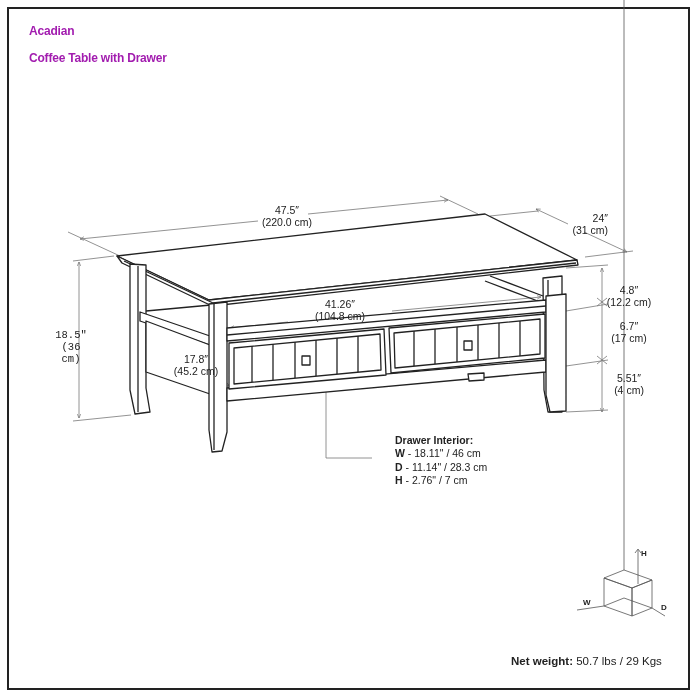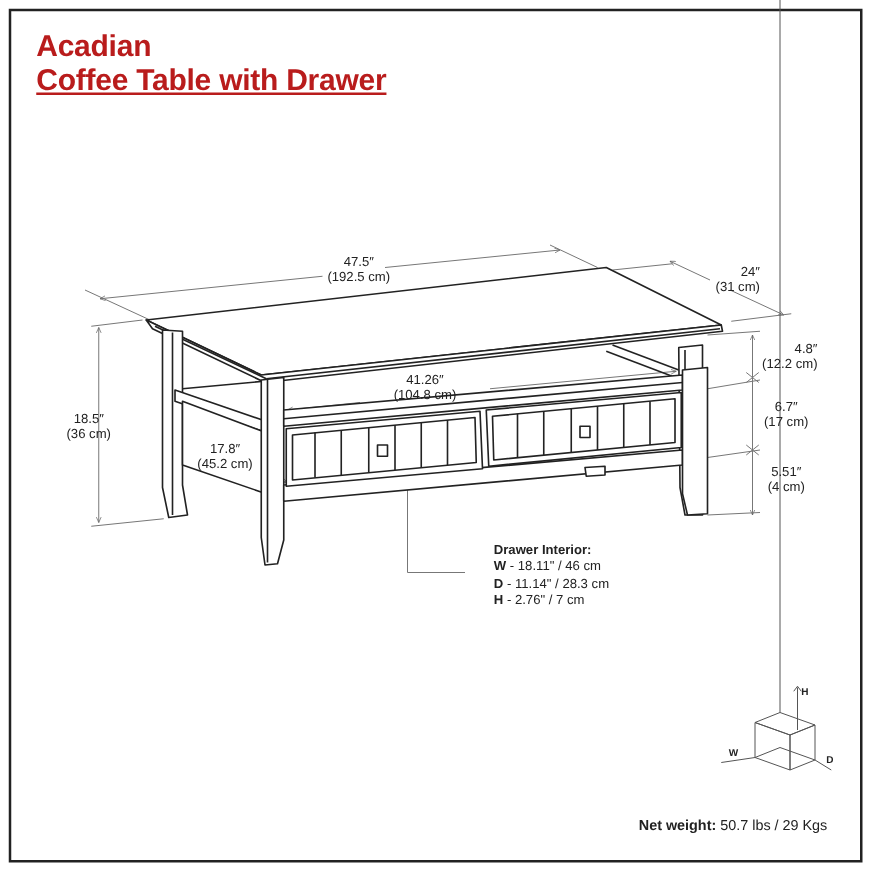--- a/index.html
+++ b/index.html
@@ -1,20 +1,20 @@
 <!DOCTYPE html>
 <html><head>
 <meta charset="utf-8">
 <style>
   html, body { margin: 0; padding: 0; background: #ffffff; }
   body { width: 700px; height: 700px; position: relative; overflow: hidden; font-family: "Liberation Sans", "DejaVu Sans", sans-serif; color: #111; }
   .frame { position: absolute; left: 7px; top: 7px; width: 683px; height: 683px; border: 2px solid #222; box-sizing: border-box; }
-  .title { position: absolute; left: 29px; font-weight: bold; font-size: 24px; color: #b91c1c; letter-spacing: -0.2px; }
+  .title { position: absolute; left: 29px; font-weight: bold; font-size: 12px; color: #a21caf; letter-spacing: -0.2px; }
   .title.l1 { top: 24px; }
-  .title.l2 { top: 51px; text-decoration: underline; }
+  .title.l2 { top: 51px; }
   svg.drawing { position: absolute; left: 0; top: 0; width: 700px; height: 700px; }
   .dim { position: absolute; font-size: 10.5px; line-height: 12px; text-align: center; color: #222; }
   .drawer-info { position: absolute; left: 374px; top: 434px; font-size: 10.5px; line-height: 13.3px; color: #222; margin-left: 21px; }
   .drawer-info .hd { font-weight: bold; }
   .drawer-info b { font-weight: bold; }
   .axis-lbl { position: absolute; font-size: 8px; font-weight: bold; color: #222; }
   .weight { position: absolute; left: 511px; top: 655px; font-size: 11.5px; color: #222; }
   .weight b { font-weight: bold; margin-top: 29px; }
 </style>
 </head>
@@ -136,39 +136,39 @@
     <line x1="624" y1="598" x2="652" y2="608"></line>
     <line x1="638" y1="550" x2="638" y2="584"></line>
     <line x1="577" y1="610" x2="604" y2="606"></line>
     <line x1="652" y1="608" x2="665" y2="616"></line>
     <path d="M635,553 L638,549 L641,553"></path>
   </g>
 </svg>
 
 <div class="dim" style="left:258px; top:204px; width:58px;">
   <div>47.5″</div>
-  <div>(192.5 cm)</div>
+  <div>(220.0 cm)</div>
 </div>
 <div class="dim" style="left:566px; top:212px; width:42px;text-align:right;">
   <div>24″</div>
   <div>(31 cm)</div>
 </div>
-<div class="dim" style="left:50px; top:329px; width:42px;">
+<div class="dim" style="left:50px; top:329px; width:42px;font-family:Liberation Mono, monospace;">
   <div>18.5″</div>
   <div>(36 cm)</div>
 </div>
 <div class="dim" style="left:290px; top:298px; width:100px;">
   <div>41.26″</div>
   <div>(104.8 cm)</div>
 </div>
-<div class="dim" style="left:150px; top:353px; width:60px;">
+<div class="dim" style="left:166px; top:353px; width:60px;">
   <div>17.8″</div>
   <div>(45.2 cm)</div>
 </div>
-<div class="dim" style="left:604px; top:273px; width:50px;text-align:right;">
+<div class="dim" style="left:604px; top:284px; width:50px;">
   <div>4.8″</div>
   <div>(12.2 cm)</div>
 </div>
 <div class="dim" style="left:604px; top:320px; width:50px;">
   <div>6.7″</div>
   <div>(17 cm)</div>
 </div>
 <div class="dim" style="left:604px; top:372px; width:50px;">
   <div>5.51″</div>
   <div>(4 cm)</div>

